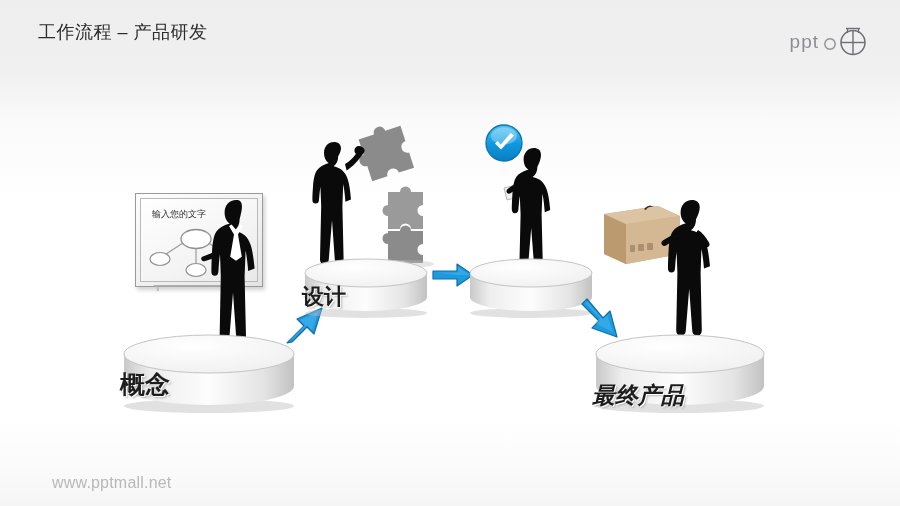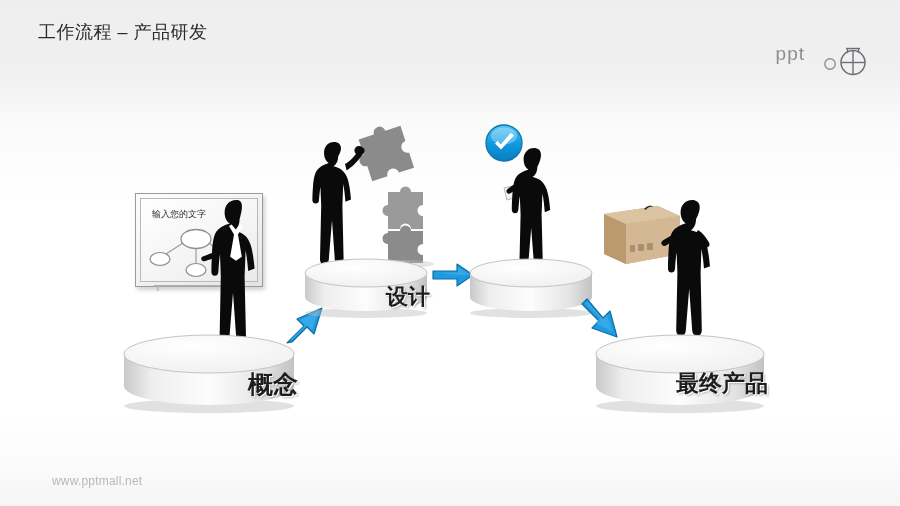--- a/index.html
+++ b/index.html
@@ -28,58 +28,57 @@
     top: 20px;
     font-size: 18px;
     color: #2b2b2b;
     letter-spacing: 0.5px;
     font-weight: 400;
     white-space: nowrap;
   }
   .logo {
     position: absolute;
     right: 26px;
-    top: 44px;
+    top: 24px;
     display: flex;
-    align-items: flex-start;
+    align-items: center;
     height: 34px;
-    gap: 14px;
   }
   .logo-text {
     font-size: 19px;
     color: #8d8d93;
     letter-spacing: 1px;
     font-weight: 400;
     line-height: 1;
     margin-right: 3px;
   }
   .logo-mark { display:block; }
 
   
   .footer-url {
     position: absolute;
     left: 52px;
     top: 474px;
-    font-size: 12px;
+    font-size: 16px;
     color: #b8b8b8;
     letter-spacing: .2px;
   }
 
   
   .stage {
     position: absolute;
   }
 
   
   .podium { position:absolute; }
   .podium .cyl-label {
     position: absolute;
     left: 0;
     width: 100%;
-    text-align: right;
+    text-align: left;
     font-weight: bold;
     color: #1d1d1d;
     text-shadow: 1px 1px 0 #ffffff, 2px 2px 2px rgba(140,140,140,.55);
     pointer-events: none;
     white-space: nowrap;
   }
 
   
   .board {
     position: absolute;
@@ -332,19 +331,19 @@
             <stop offset=".5" stop-color="#fdfdfd"></stop>
               <stop offset=".82" stop-color="#e4e4e4"></stop>
             <stop offset="1" stop-color="#c2c2c2"></stop>
           </linearGradient>
           <radialGradient id="ptopF" cx=".4" cy=".3" r=".9">
             <stop offset="0" stop-color="#ffffff"></stop>
               <stop offset="1" stop-color="#ededed"></stop>
           </radialGradient>
         </defs>
       </svg>
-      <div class="cyl-label" style="top:34px;font-size:23px;">最终产品</div>
+      <div class="cyl-label" style="top:46px;font-size:23px;font-style:italic;">最终产品</div>
     </div>
   </div>
 
   <div class="footer-url">www.pptmall.net</div>
 
 </div>
 
 </body></html>

